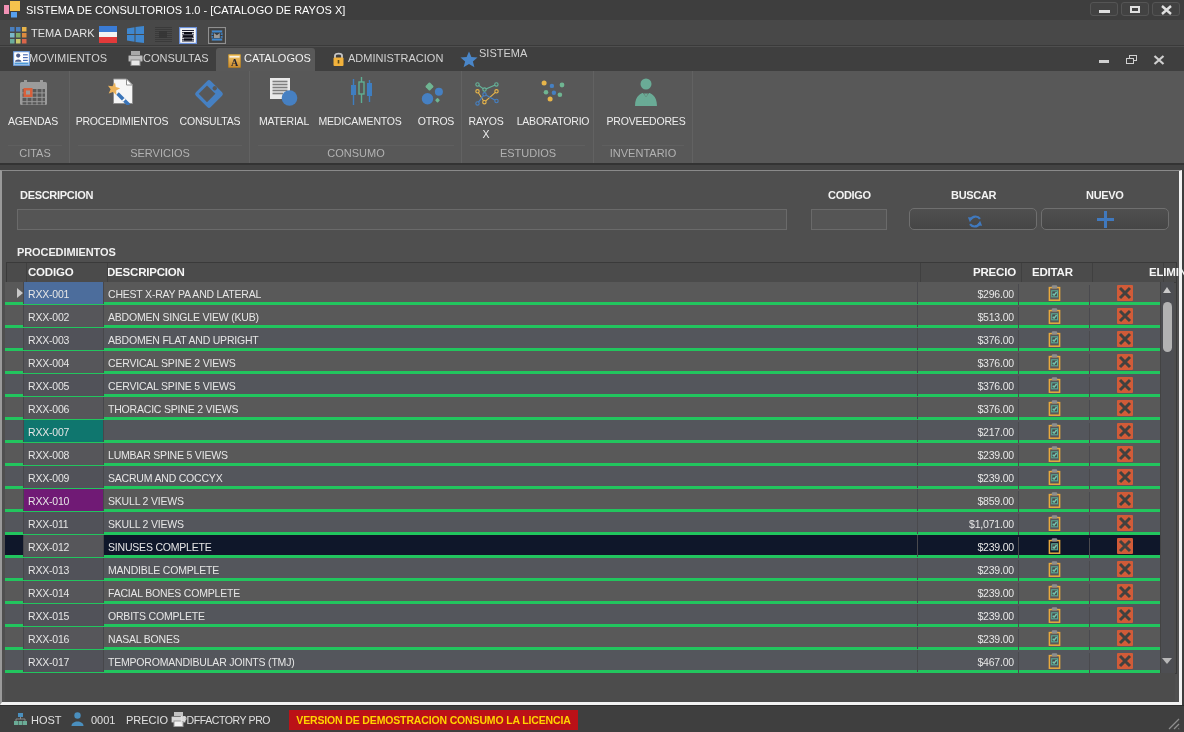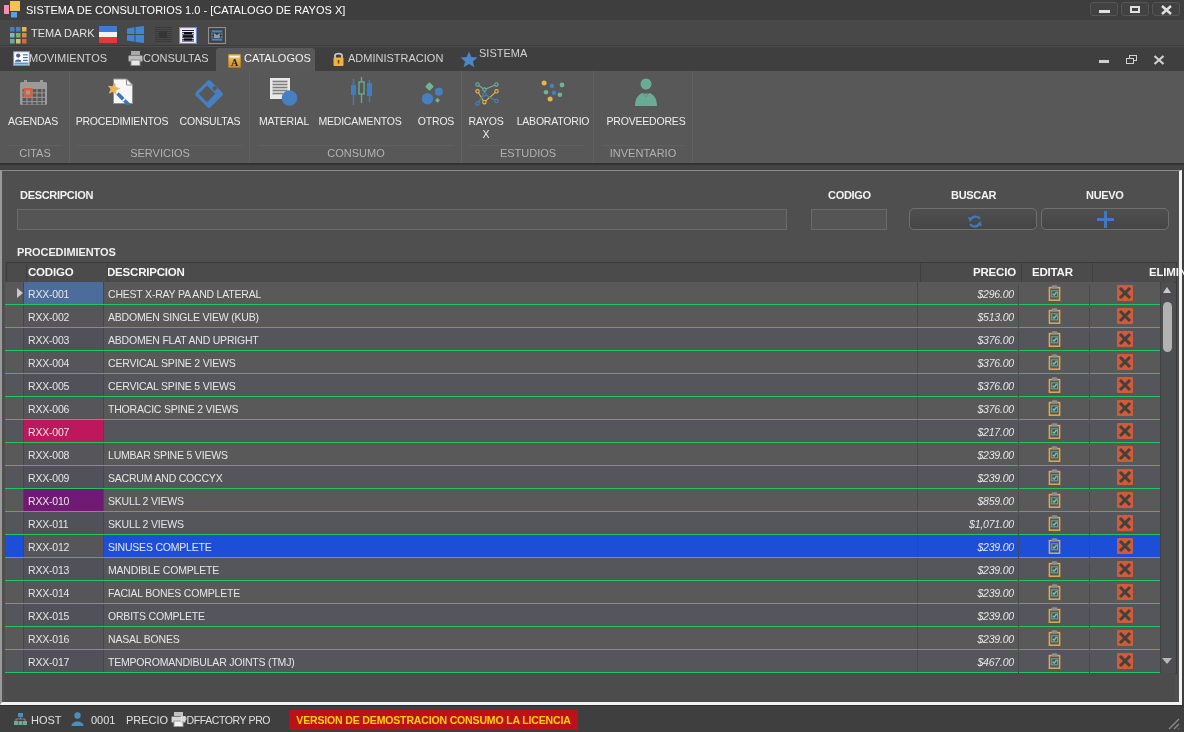--- a/index.html
+++ b/index.html
@@ -28,25 +28,25 @@
   border-top:1px solid #8a8a8a; border-left:2px solid #9a9a9a; border-right:3px solid #f2f2f2; border-bottom:3px solid #f2f2f2; }
 #panel .flbl { position:absolute; top:18px; font-size:11px; letter-spacing:-0.3px; font-weight:bold; color:#f2f2f2; }
 .tbox { position:absolute; top:38px; height:21px; background:#555555; border:1px solid #6a6a6a; }
 .fbtn { position:absolute; top:37px; height:22px; background:linear-gradient(#4f4f4f,#454545); border:1px solid #6f6f6f; border-radius:5px; }
 
 #gridcap { position:absolute; left:15px; top:75px; font-size:11px; letter-spacing:-0.1px; font-weight:bold; color:#f0f0f0; }
 #grid { position:absolute; left:4px; top:91px; width:1171px; height:412px; border:1px solid #3a3a3a; background:#4e4e4e; }
 #ghead { position:absolute; left:0; top:0; width:1169px; height:20px; background:#4b4b4b; border-bottom:1px solid #3c3c3c; }
 #ghead span { position:absolute; top:3px; font-size:11.5px; letter-spacing:-0.2px; font-weight:bold; color:#f6f6f6; }
 #ghead i { position:absolute; top:0px; width:1px; height:20px; background:#404040; }
-.grow { position:absolute; left:5px; width:1155px; height:23px; border-bottom:1px solid #22c55e; }
+.grow { position:absolute; left:5px; width:1155px; height:23px; border-bottom:3px solid #22c55e; }
 .grow span { font-size:10.5px; letter-spacing:-0.2px; color:#e6e6e6; }
 .c-code { position:absolute; left:18px; top:0; width:81px; height:22px; line-height:22px; padding-left:4px; border-left:1px solid #47474b; border-right:1px solid #47474b; }
 .c-desc { position:absolute; left:100px; top:0; width:812px; height:22px; line-height:22px; padding-left:3px; }
-.c-price { position:absolute; left:912px; top:0; width:101px; height:22px; line-height:22px; text-align:right; padding-right:4px; border-left:1px solid #4a4a4e;font-style:italic; }
+.c-price { position:absolute; left:912px; top:0; width:101px; height:22px; line-height:22px; text-align:right; padding-right:4px; border-left:1px solid #4a4a4e; }
 .c-edit { position:absolute; left:1013px; top:2px; width:71px; height:22px; text-align:center; border-left:1px solid #4a4a4e; }
 .c-del { position:absolute; left:1084px; top:3px; width:71px; height:22px; text-align:center; border-left:1px solid #4a4a4e; }
 </style></head>
 <body>
 
 <div id="titlebar">
  <svg class="abs" style="left:4px;top:1px" width="20" height="18" viewBox="0 0 20 18">
    <rect x="0" y="4" width="5" height="9" fill="#f291b5"></rect>
    <rect x="6" y="0" width="10" height="10" fill="#f5c24d"></rect>
    <rect x="7" y="11" width="6" height="5.5" fill="#57a0ee"></rect>
@@ -457,21 +457,21 @@
         <rect x="4.8" y="1.2" width="5.4" height="3.4" rx="1" fill="#8e8e8e"></rect>
         <rect x="4.7" y="6.8" width="5.8" height="6" fill="#4a4a4a" stroke="#5aab97" stroke-width="1.1"></rect>
         <path d="M5.8 9.8 L7.1 11.2 L9.6 8" fill="none" stroke="#74c4ae" stroke-width="1.5"></path>
       </svg></div>
 <div class="c-del"><svg width="16" height="16" viewBox="0 0 16 16">
         <rect x="0" y="0" width="16" height="16" rx="1" fill="#d15b38"></rect>
         <path d="M3 3 L13 13 M13 3 L3 13" stroke="#41413f" stroke-width="3"></path>
       </svg></div>
 </div>
 <div class="grow" style="top:420px;background:#54565c">
-<div class="c-code" style="background:#be185d"><span>RXX-007</span></div>
+<div class="c-code" style="background:#0f766e"><span>RXX-007</span></div>
 <div class="c-price"><span>$217.00</span></div>
 <div class="c-edit"><svg width="15" height="18" viewBox="0 0 15 18">
         <rect x="2.4" y="3.6" width="10.2" height="12.6" fill="none" stroke="#e8a93e" stroke-width="1.5"></rect>
         <rect x="4.8" y="1.2" width="5.4" height="3.4" rx="1" fill="#8e8e8e"></rect>
         <rect x="4.7" y="6.8" width="5.8" height="6" fill="#4a4a4a" stroke="#5aab97" stroke-width="1.1"></rect>
         <path d="M5.8 9.8 L7.1 11.2 L9.6 8" fill="none" stroke="#74c4ae" stroke-width="1.5"></path>
       </svg></div>
 <div class="c-del"><svg width="16" height="16" viewBox="0 0 16 16">
         <rect x="0" y="0" width="16" height="16" rx="1" fill="#d15b38"></rect>
         <path d="M3 3 L13 13 M13 3 L3 13" stroke="#41413f" stroke-width="3"></path>
@@ -530,21 +530,21 @@
         <rect x="2.4" y="3.6" width="10.2" height="12.6" fill="none" stroke="#e8a93e" stroke-width="1.5"></rect>
         <rect x="4.8" y="1.2" width="5.4" height="3.4" rx="1" fill="#8e8e8e"></rect>
         <rect x="4.7" y="6.8" width="5.8" height="6" fill="#4a4a4a" stroke="#5aab97" stroke-width="1.1"></rect>
         <path d="M5.8 9.8 L7.1 11.2 L9.6 8" fill="none" stroke="#74c4ae" stroke-width="1.5"></path>
       </svg></div>
 <div class="c-del"><svg width="16" height="16" viewBox="0 0 16 16">
         <rect x="0" y="0" width="16" height="16" rx="1" fill="#d15b38"></rect>
         <path d="M3 3 L13 13 M13 3 L3 13" stroke="#41413f" stroke-width="3"></path>
       </svg></div>
 </div>
-<div class="grow" style="top:535px;background:#1d4ed8">
+<div class="grow" style="top:535px;background:#0f172a">
 <div class="c-code" style="background:#56565a"><span>RXX-012</span></div>
 <div class="c-desc"><span>SINUSES COMPLETE</span></div>
 <div class="c-price"><span>$239.00</span></div>
 <div class="c-edit"><svg width="15" height="18" viewBox="0 0 15 18">
         <rect x="2.4" y="3.6" width="10.2" height="12.6" fill="none" stroke="#e8a93e" stroke-width="1.5"></rect>
         <rect x="4.8" y="1.2" width="5.4" height="3.4" rx="1" fill="#8e8e8e"></rect>
         <rect x="4.7" y="6.8" width="5.8" height="6" fill="#4a4a4a" stroke="#5aab97" stroke-width="1.1"></rect>
         <path d="M5.8 9.8 L7.1 11.2 L9.6 8" fill="none" stroke="#74c4ae" stroke-width="1.5"></path>
       </svg></div>
 <div class="c-del"><svg width="16" height="16" viewBox="0 0 16 16">

